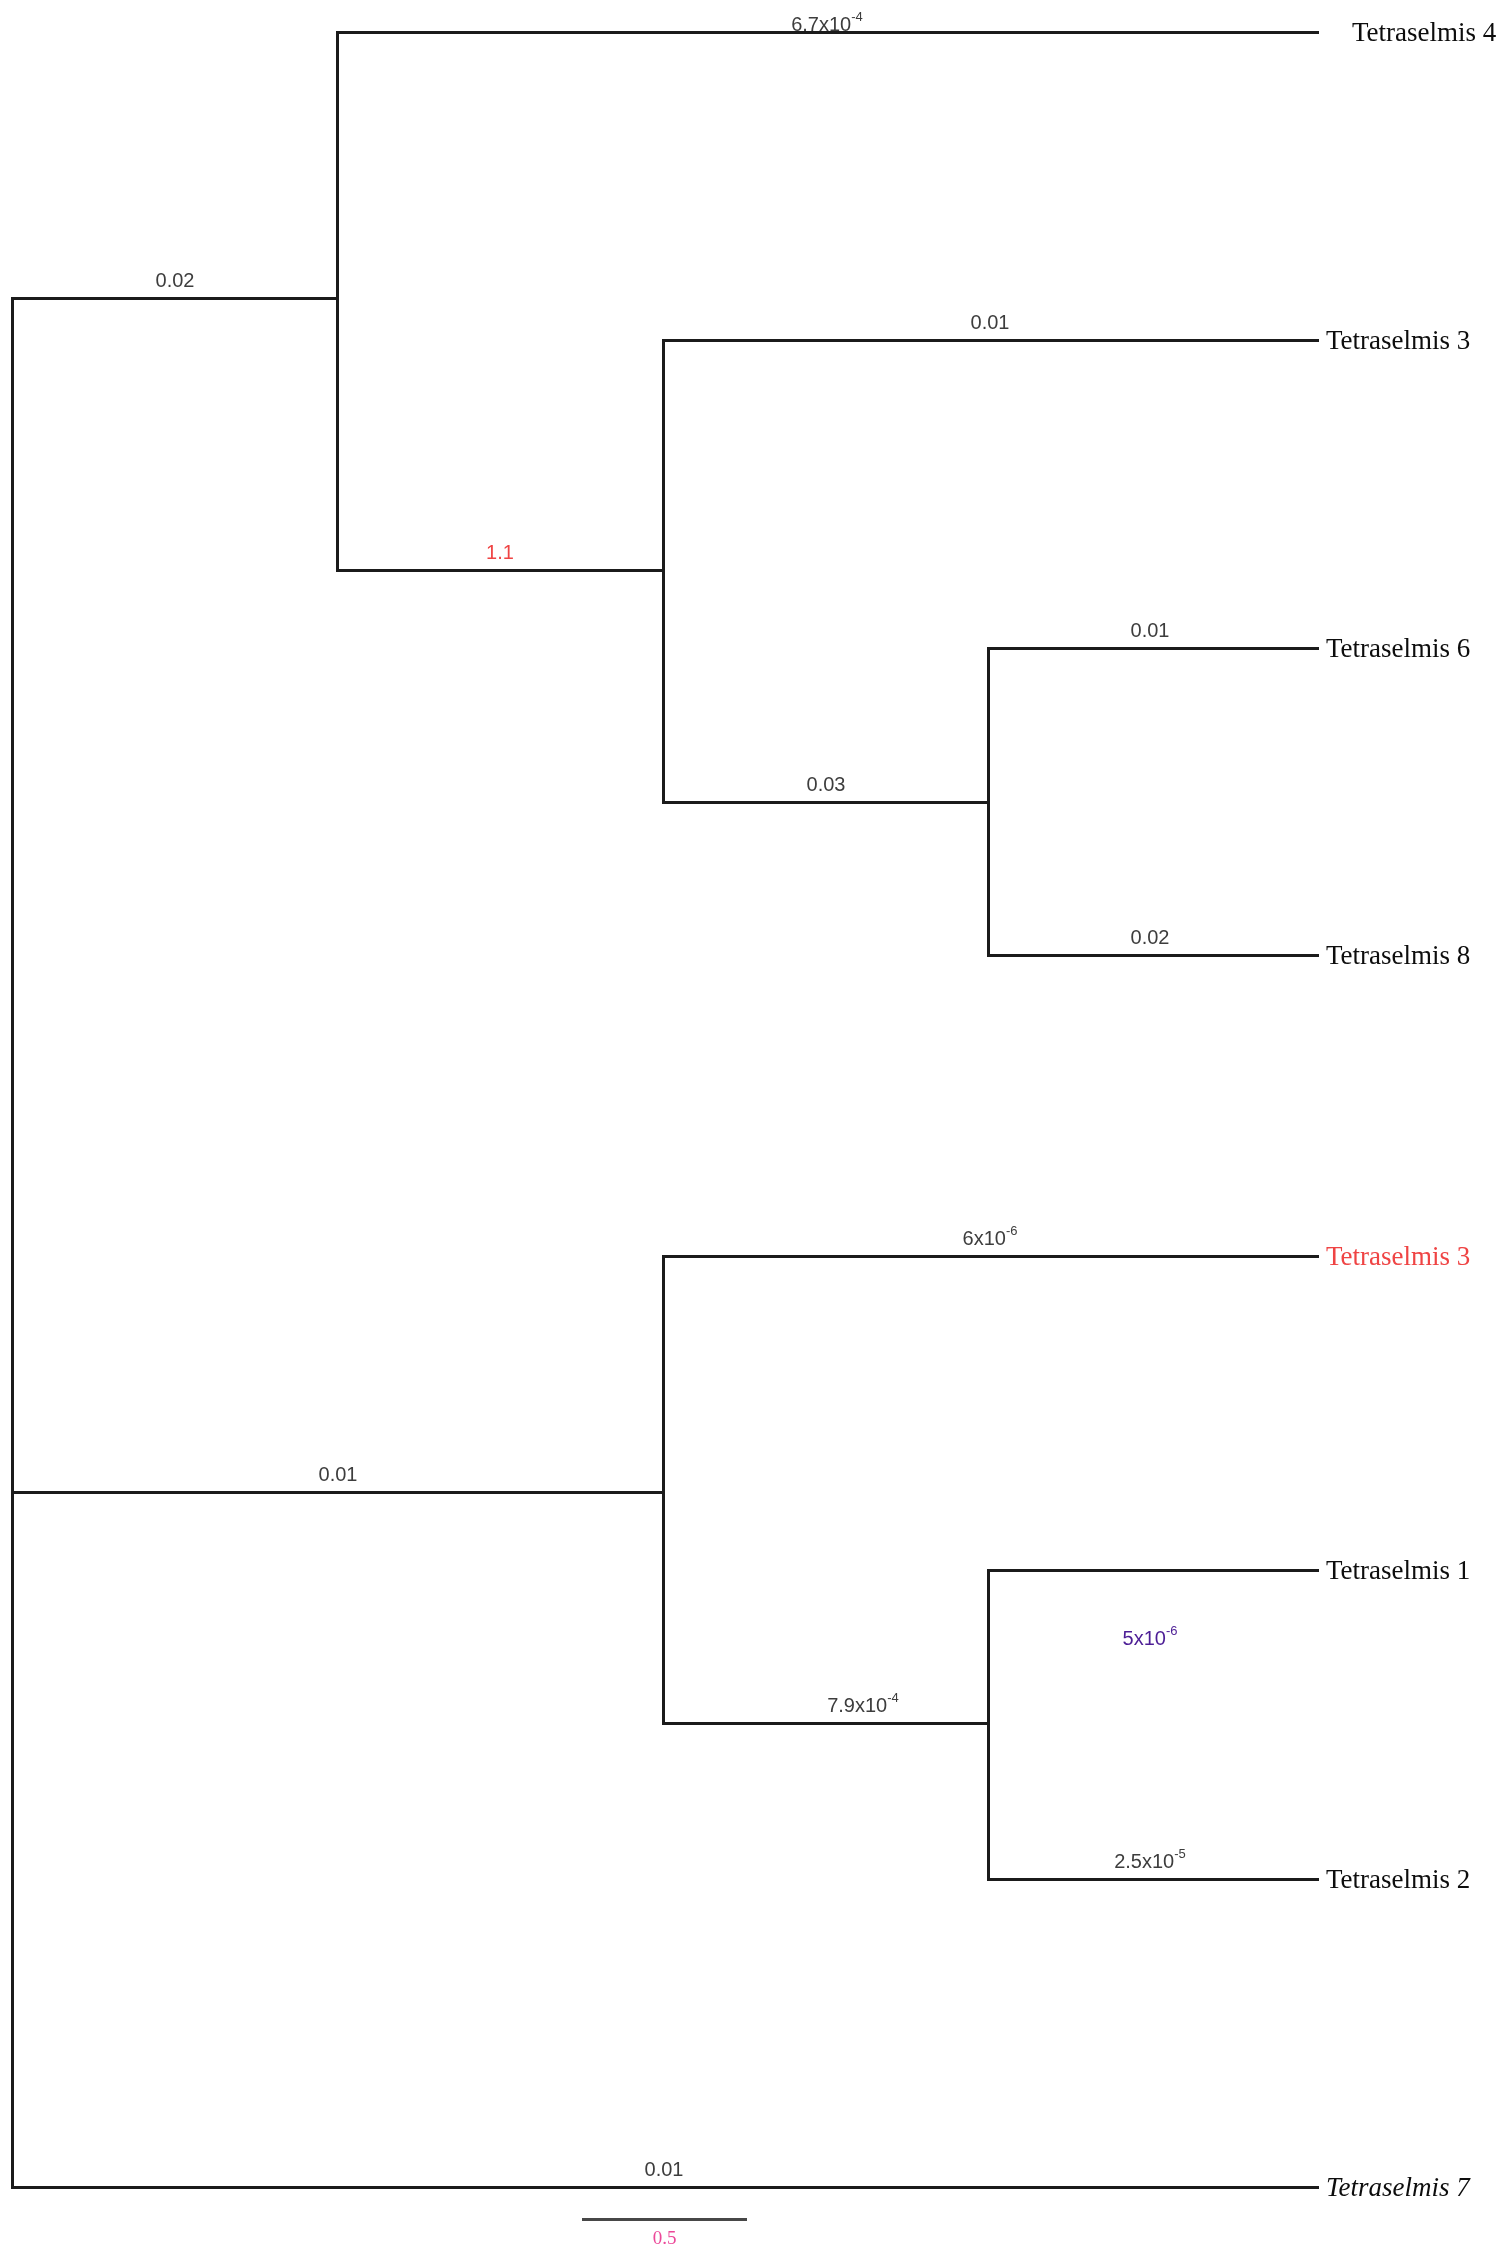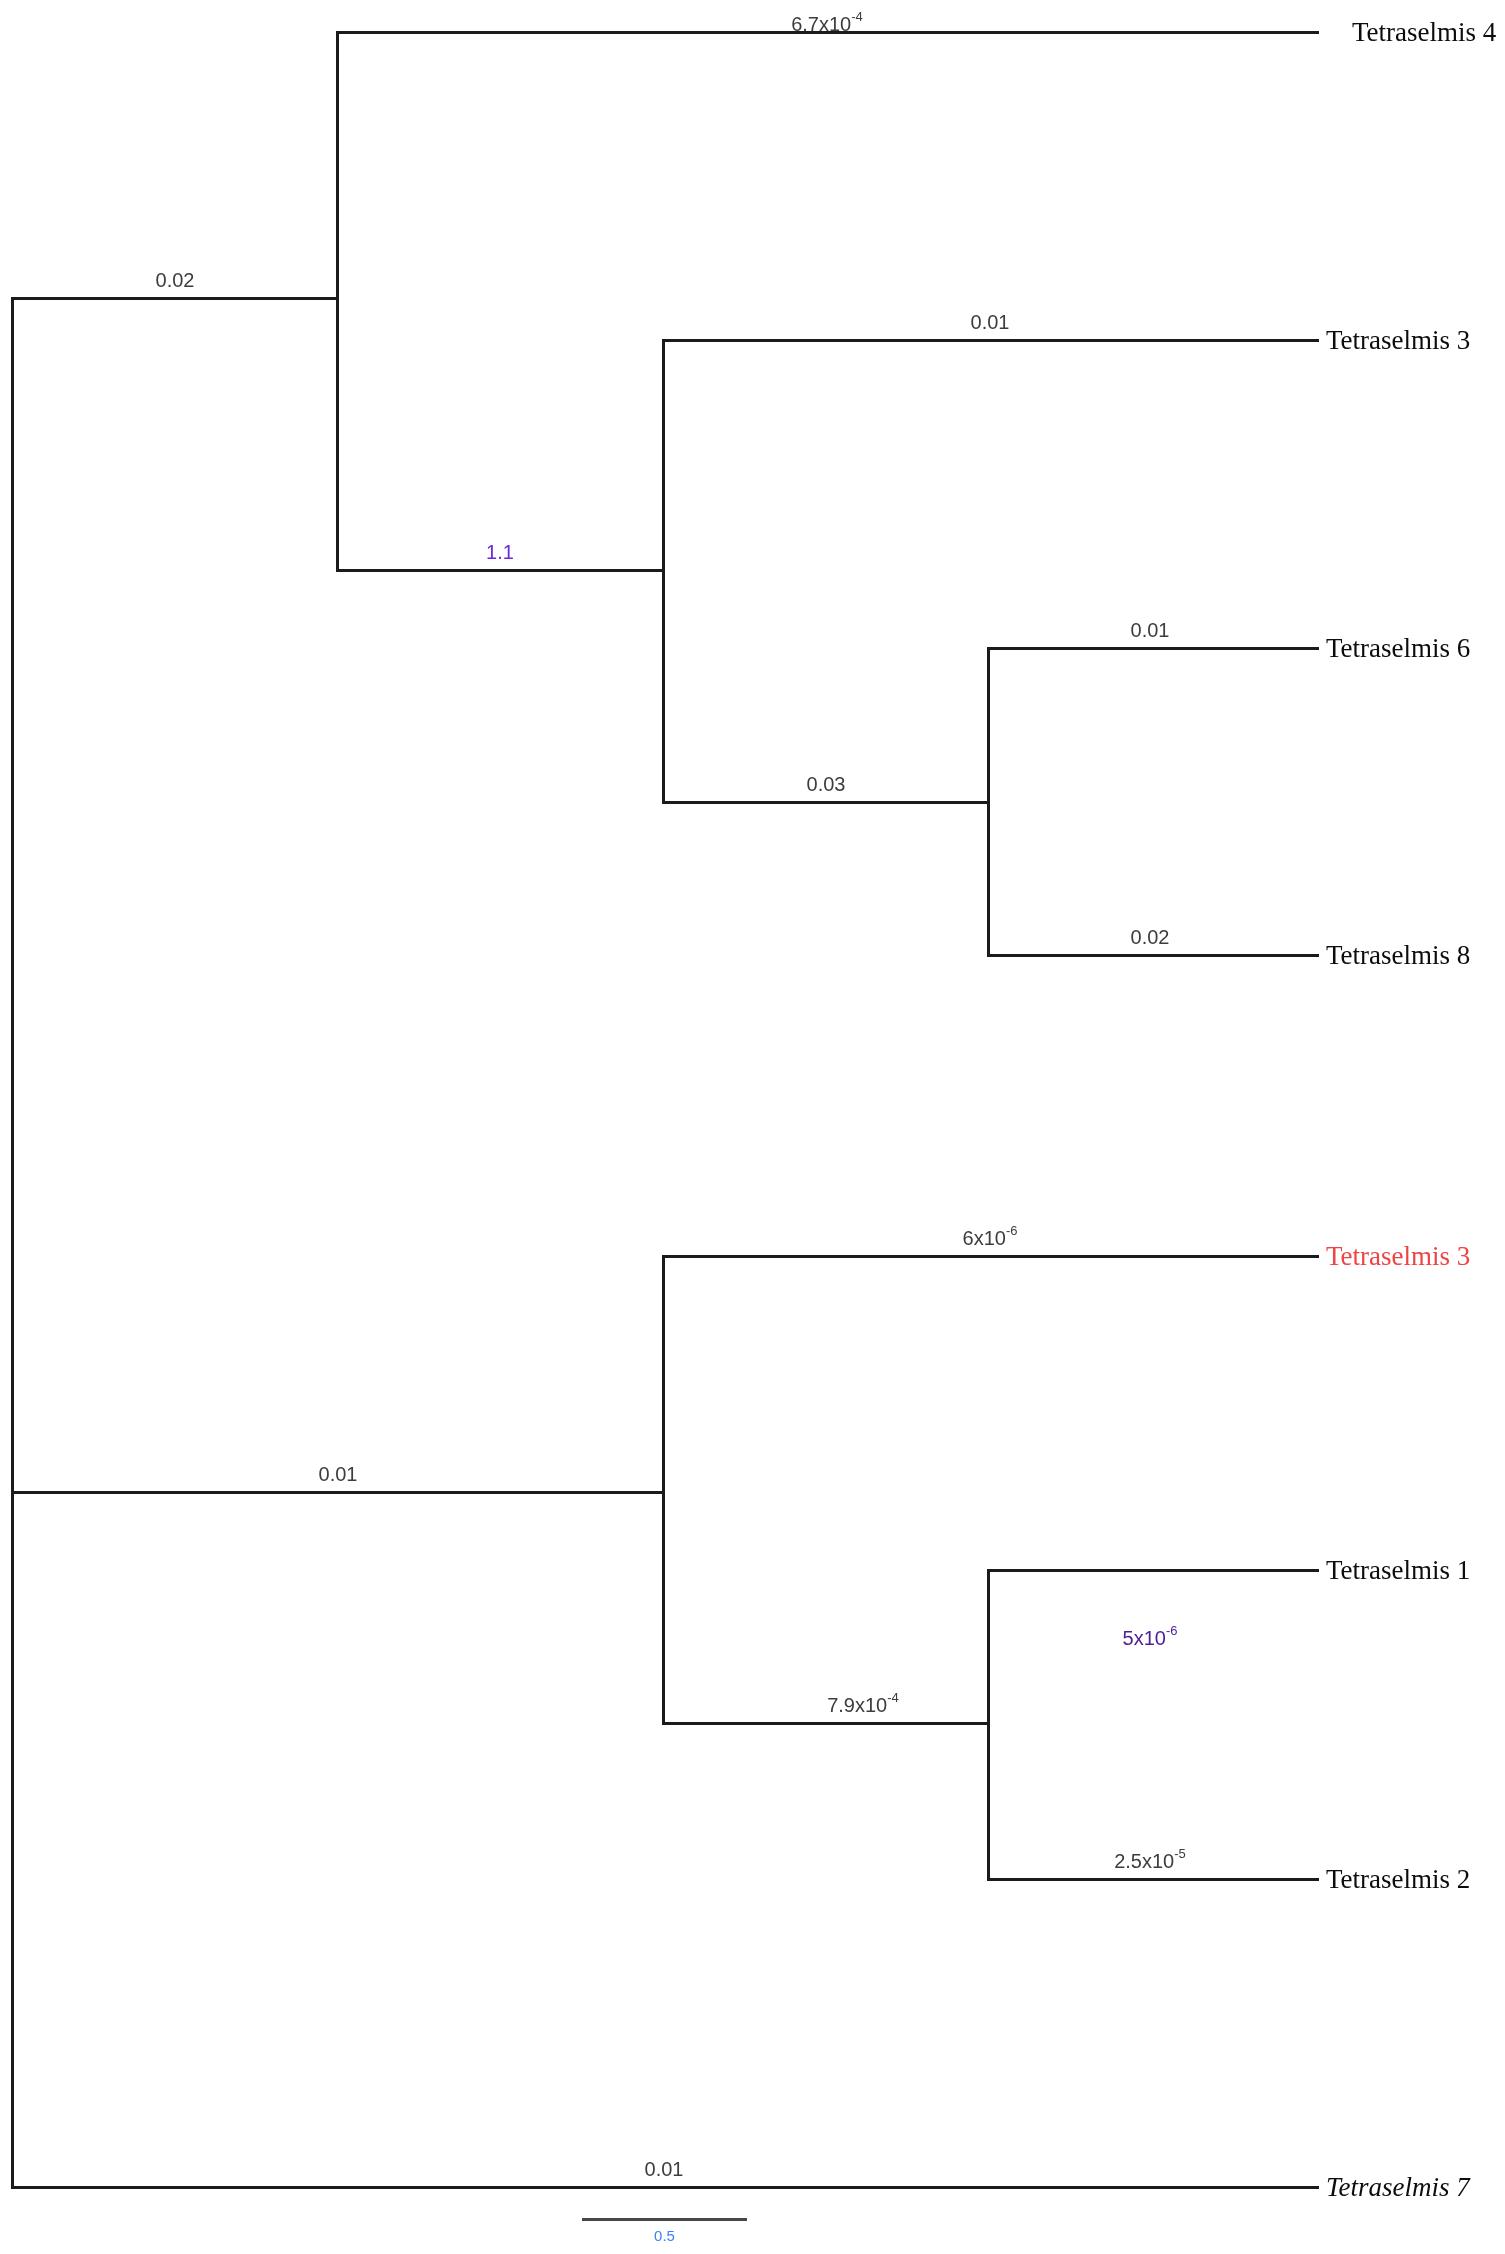--- a/index.html
+++ b/index.html
@@ -43,23 +43,23 @@
     white-space: nowrap;
   }
   #scale-bar-line {
     position: absolute;
     height: 3px;
     background: #474747;
   }
   #scale-bar-label {
     position: absolute;
     transform: translateX(-50%);
-    font-family: Liberation Sans, sans-serif;
-    font-size: 15px;
-    color: #3b82f6;
+    font-family: Liberation Serif, serif;
+    font-size: 19px;
+    color: #ec4899;
     white-space: nowrap;
   }
 </style>
 </head>
 <body>
 
 <div id="tree-canvas">
   <div id="scale-bar-line" style="left: 582px; top: 2217.5px; width: 165px; background: rgb(71, 71, 71);"></div>
   <div id="scale-bar-label" style="left: 664.5px; top: 2227px;">0.5</div>
 <div class="edge" style="left: 10.5px; top: 296.5px; width: 3px; height: 1892px; background: rgb(27, 27, 27);"></div>
@@ -77,21 +77,21 @@
     <div class="edge" style="left: 661.5px; top: 1254.5px; width: 3px; height: 470px; background: rgb(27, 27, 27);"></div>
     <div class="edge" style="left: 661.5px; top: 1254.5px; width: 657px; height: 3px; background: rgb(27, 27, 27);"></div>
     <div class="edge" style="left: 661.5px; top: 1721.5px; width: 328px; height: 3px; background: rgb(27, 27, 27);"></div>
     <div class="edge" style="left: 986.5px; top: 1568.5px; width: 3px; height: 312px; background: rgb(27, 27, 27);"></div>
     <div class="edge" style="left: 986.5px; top: 1568.5px; width: 332px; height: 3px; background: rgb(27, 27, 27);"></div>
     <div class="edge" style="left: 986.5px; top: 1877.5px; width: 332px; height: 3px; background: rgb(27, 27, 27);"></div>
     <div class="edge" style="left: 10.5px; top: 2185.5px; width: 1308px; height: 3px; background: rgb(27, 27, 27);"></div>
     <div class="blabel" style="left: 827px; top: 25px; color: rgb(61, 61, 61); margin-top: 10px;"><span>6.7x10</span><sup>-4</sup></div>
     <div class="blabel" style="left: 175px; top: 291px; color: rgb(61, 61, 61);"><span>0.02</span></div>
     <div class="blabel" style="left: 990px; top: 333px; color: rgb(61, 61, 61);"><span>0.01</span></div>
-    <div class="blabel" style="left: 500px; top: 563px; color: #6d28d9;"><span>1.1</span></div>
+    <div class="blabel" style="left: 500px; top: 563px; color: #ef4444;"><span>1.1</span></div>
     <div class="blabel" style="left: 1150px; top: 641px; color: rgb(61, 61, 61);"><span>0.01</span></div>
     <div class="blabel" style="left: 826px; top: 795px; color: rgb(61, 61, 61);"><span>0.03</span></div>
     <div class="blabel" style="left: 1150px; top: 948px; color: rgb(61, 61, 61);"><span>0.02</span></div>
     <div class="blabel" style="left: 990px; top: 1249px; color: rgb(61, 61, 61);"><span>6x10</span><sup>-6</sup></div>
     <div class="blabel" style="left: 338px; top: 1485px; color: rgb(61, 61, 61);"><span>0.01</span></div>
     <div class="blabel" style="left: 1150px; top: 1649px; color: #4c1d95;"><span>5x10</span><sup>-6</sup></div>
     <div class="blabel" style="left: 827px; top: 1716px; color: rgb(61, 61, 61); margin-left: 36px;"><span>7.9x10</span><sup>-4</sup></div>
     <div class="blabel" style="left: 1150px; top: 1872px; color: rgb(61, 61, 61);"><span>2.5x10</span><sup>-5</sup></div>
     <div class="blabel" style="left: 664px; top: 2180px; color: rgb(61, 61, 61);"><span>0.01</span></div>
     <div class="taxon" style="left: 1326px; top: 32px; color: rgb(13, 13, 13); margin-left: 26px;">Tetraselmis 4</div>

